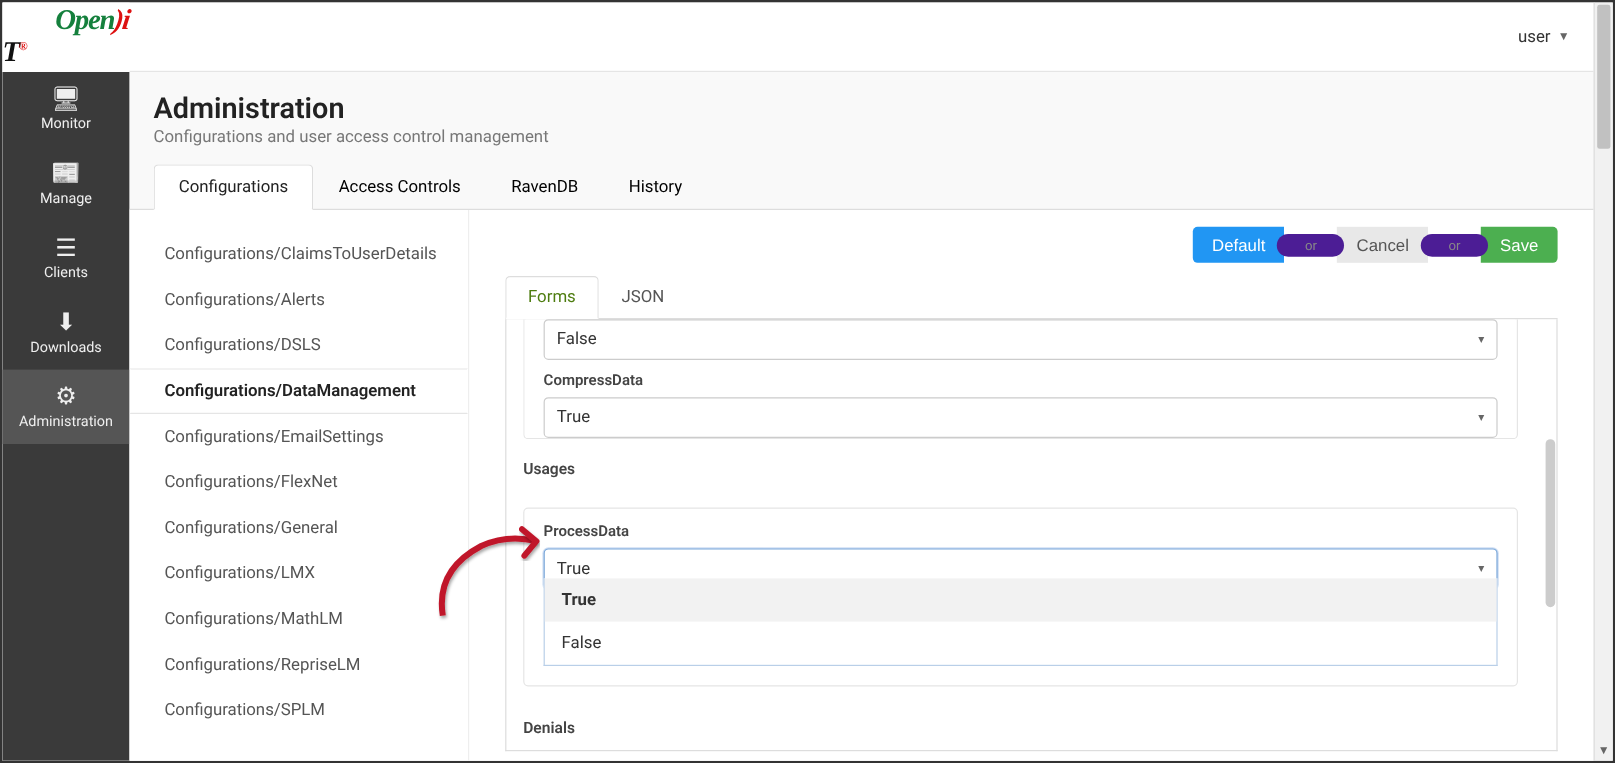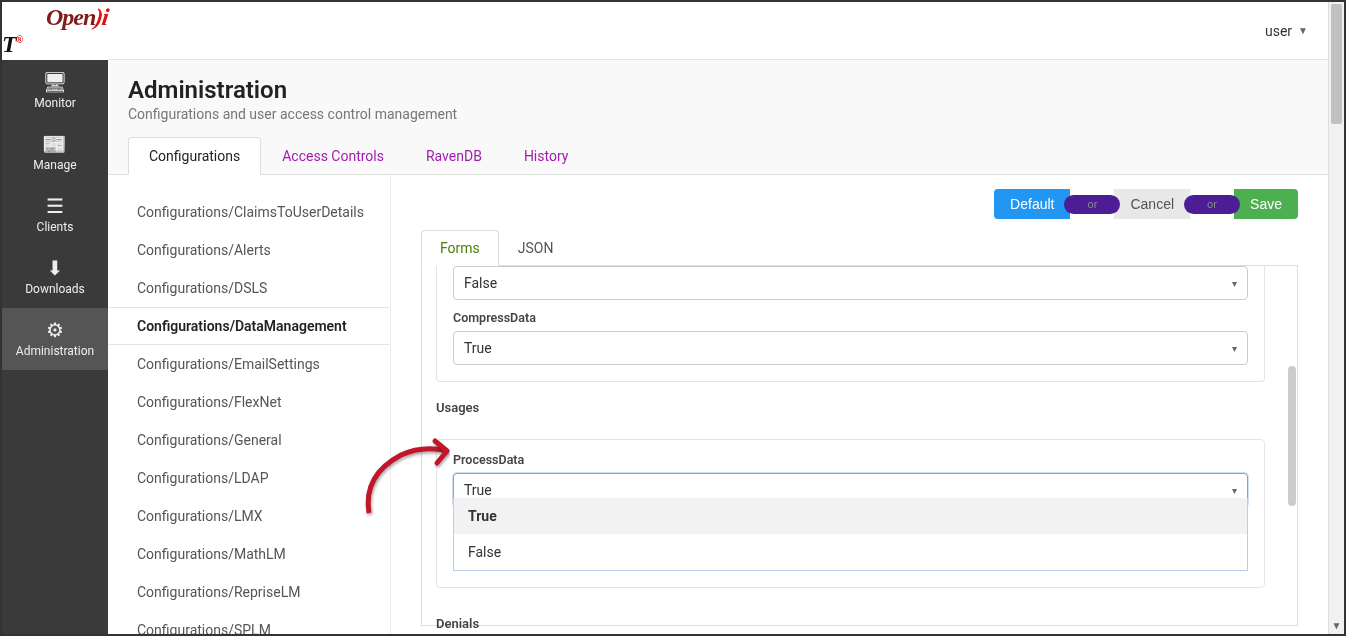--- a/index.html
+++ b/index.html
@@ -67,21 +67,21 @@
     justify-content: center;
     background: #fff;
   }
   .logo {
     font-family: Georgia, serif;
     font-size: 24px;
     font-weight: bold;
     font-style: italic;
     letter-spacing: -1px;
   }
-  .logo .open { color: #7f1d1d; margin-left: 44px; }
+  .logo .open { color: #15803d; margin-left: 44px; }
   .logo .paren-i { color: #d11; display: inline-block; transform: skewX(-8deg); }
   .logo .it { color: #111; }
   .logo .r { color: #d11; font-size: 10px; vertical-align: super; font-style: normal;}
   .user-menu {
     color: #333;
     cursor: pointer;
     display: flex;
     align-items: center;
     gap: 6px;
     font-size: 14px;
@@ -146,21 +146,21 @@
   }
 
   .tabs {
     display: flex;
     padding-left: 20px;
     border-bottom: 1px solid #ddd;
     gap: 0;
   }
   .tab {
     padding: 10px 20px;
-    color: #a21caf;
+    color: #000000;
     cursor: pointer;
     font-size: 14px;
     border: 1px solid transparent;
     border-bottom: none;
     position: relative;
     top: 1px;
     background: transparent;
   }
   .tab.active {
     background: #fff;
@@ -282,21 +282,21 @@
     border-radius: 4px;
   }
 
   .form-inner {
     padding-right: 18px;
   }
 
   .card {
     border: 1px solid #e5e5e5;
     border-radius: 4px;
-    padding: 12px 16px 16px 16px;
+    padding: 12px 16px 0 16px;
     margin: 0 14px 18px 14px;
   }
   .card.partial-top {
     border-top: none;
     border-radius: 0 0 4px 4px;
     margin-top: 0;
     padding-top: 0;
   }
 
   .field-label {
@@ -412,21 +412,20 @@
       <div class="content">
 
         <div class="config-tree">
           <div class="tree-item">Configurations/ClaimsToUserDetails</div>
           <div class="tree-item">Configurations/Alerts</div>
           <div class="tree-item">Configurations/DSLS</div>
           <div class="tree-item active">Configurations/DataManagement</div>
           <div class="tree-item">Configurations/EmailSettings</div>
           <div class="tree-item">Configurations/FlexNet</div>
           <div class="tree-item">Configurations/General</div>
-          <div class="tree-item">Configurations/LDAP</div>
           <div class="tree-item">Configurations/LMX</div>
           <div class="tree-item">Configurations/MathLM</div>
           <div class="tree-item">Configurations/RepriseLM</div>
           <div class="tree-item">Configurations/SPLM</div>
         </div>
 
         <div class="form-area">
 
           <div class="action-row">
             <button class="btn btn-default">Default</button>

